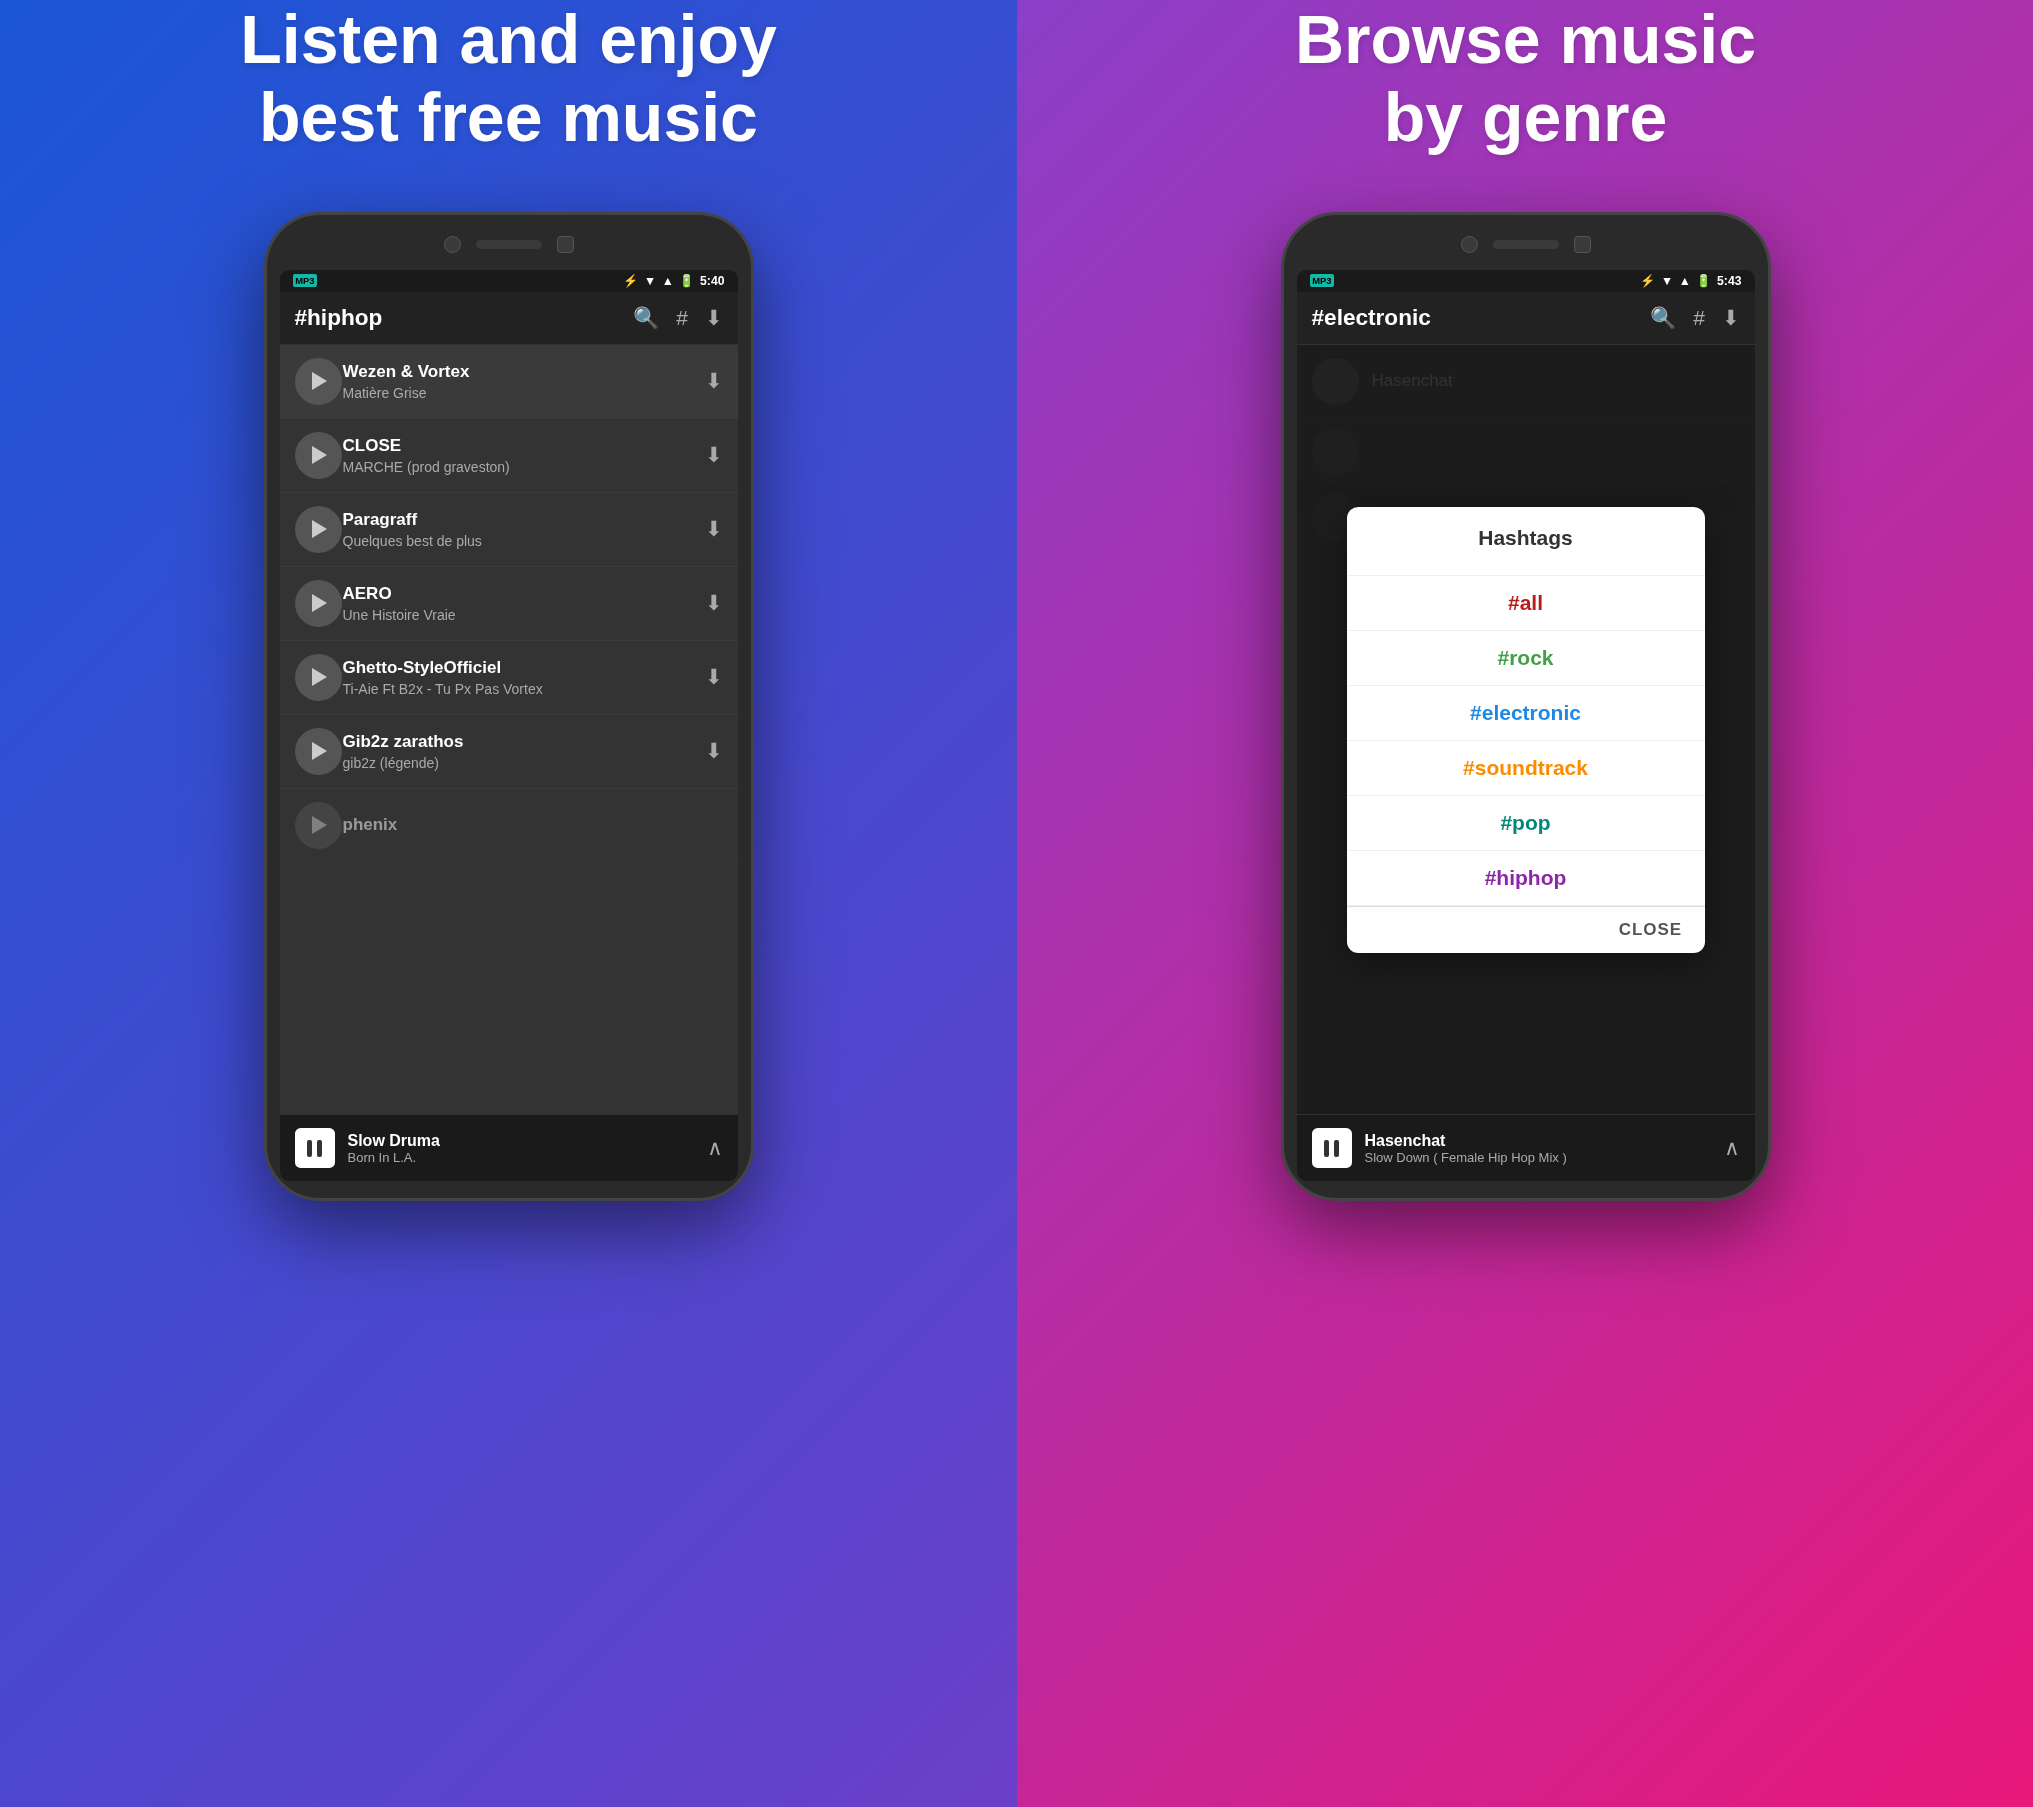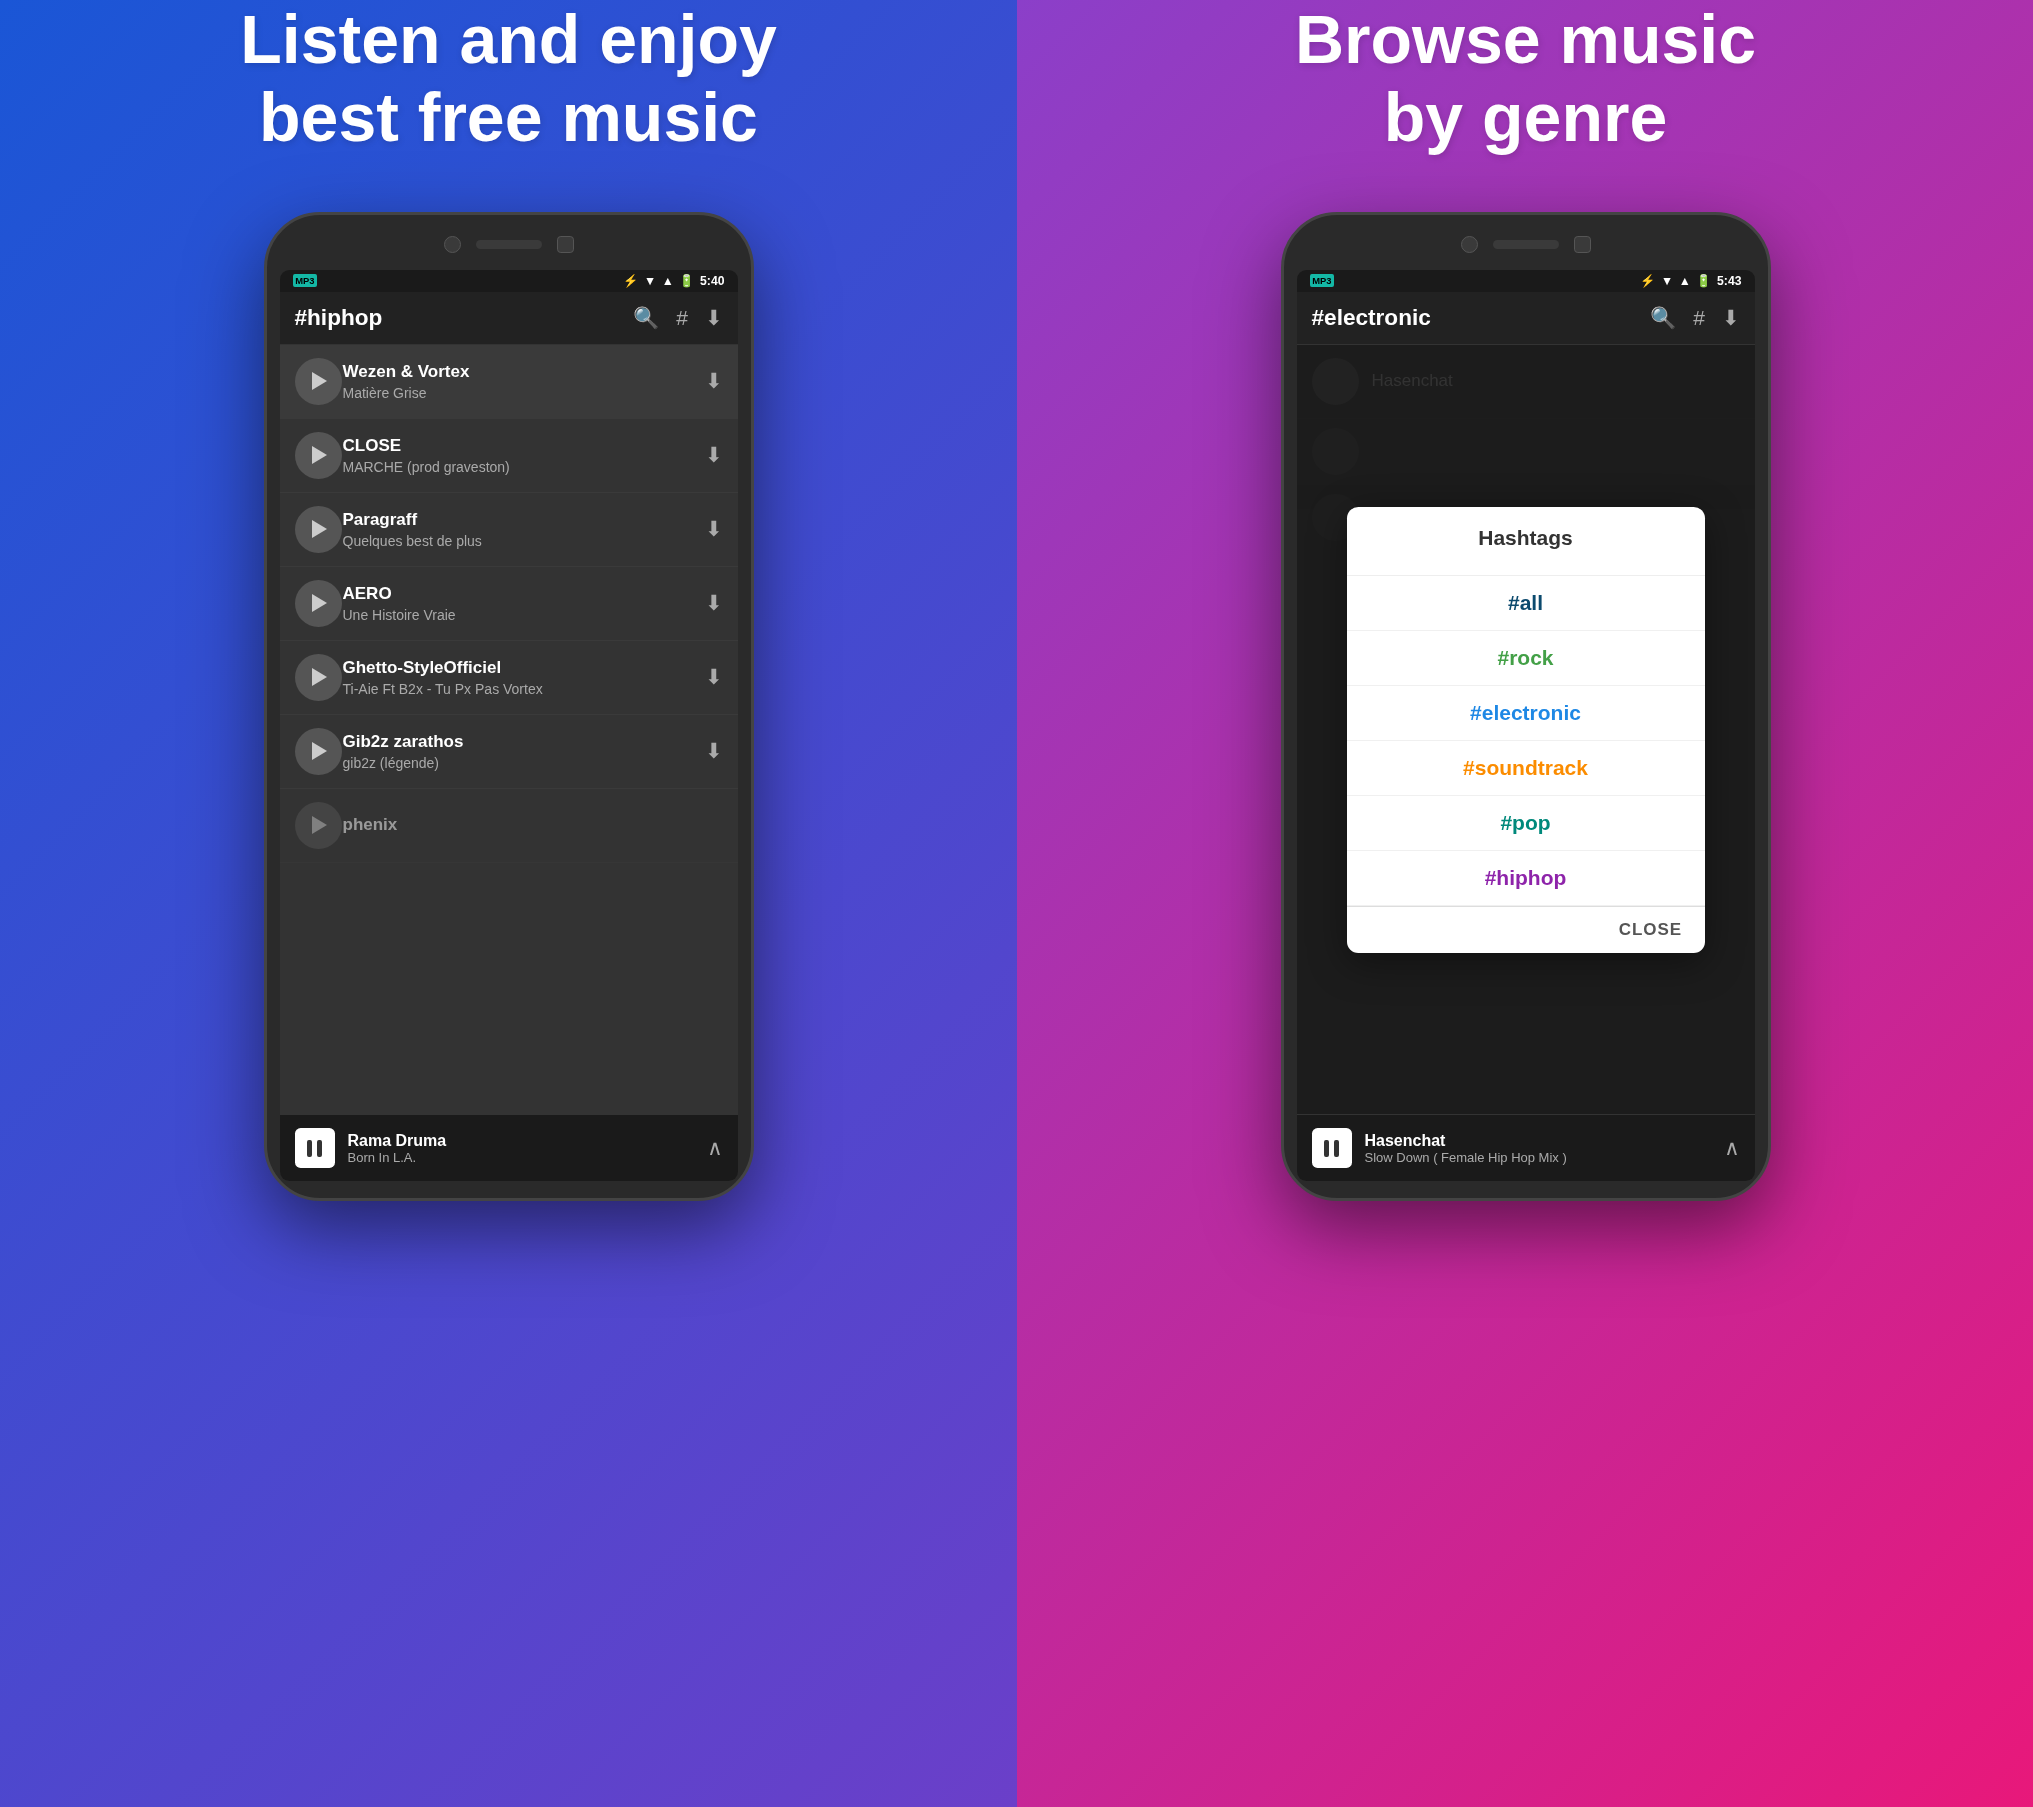--- a/index.html
+++ b/index.html
@@ -405,21 +405,21 @@
           </div>
         </div>
       </div>
 
       <div class="now-playing-bar">
         <div class="pause-btn">
           <div class="pause-bar"></div>
           <div class="pause-bar"></div>
         </div>
         <div class="now-playing-info">
-          <div class="now-playing-name">Rama Druma</div>
+          <div class="now-playing-name">Slow Druma</div>
           <div class="now-playing-sub">Born In L.A.</div>
         </div>
         <span class="chevron-up">∧</span>
       </div>
     </div>
   </div>
 </div>
 
 <div class="right-panel">
   <div class="headline">
@@ -465,21 +465,21 @@
         <div class="track-item-blurred" style="display:flex; align-items:center; padding:13px 15px; border-bottom:0.9px solid #3a3a3a; gap:13px; background:#333; opacity:0.2; height:66px;">
           <div class="avatar-circle"></div>
         </div>
         <div class="track-item-blurred" style="display:flex; align-items:center; padding:13px 15px; border-bottom:0.9px solid #3a3a3a; gap:13px; background:#333; opacity:0.15; height:66px;">
           <div class="avatar-circle"></div>
         </div>
 
         <div style="position:absolute; top:0; left:0; right:0; bottom:0; background:rgba(0,0,0,0.45); display:flex; align-items:center; justify-content:center;">
           <div class="hashtag-dialog">
             <div class="hashtag-dialog-title">Hashtags</div>
-            <div class="hashtag-item" style="color:#0c4a6e;">#all</div>
+            <div class="hashtag-item" style="color:#b91c1c;">#all</div>
             <div class="hashtag-item" style="color:#43a047;">#rock</div>
             <div class="hashtag-item" style="color:#1e88e5;">#electronic</div>
             <div class="hashtag-item" style="color:#fb8c00;">#soundtrack</div>
             <div class="hashtag-item" style="color:#00897b;">#pop</div>
             <div class="hashtag-item" style="color:#8e24aa;">#hiphop</div>
             <div class="hashtag-close-row">
               <span class="hashtag-close-btn">CLOSE</span>
             </div>
           </div>
         </div>

